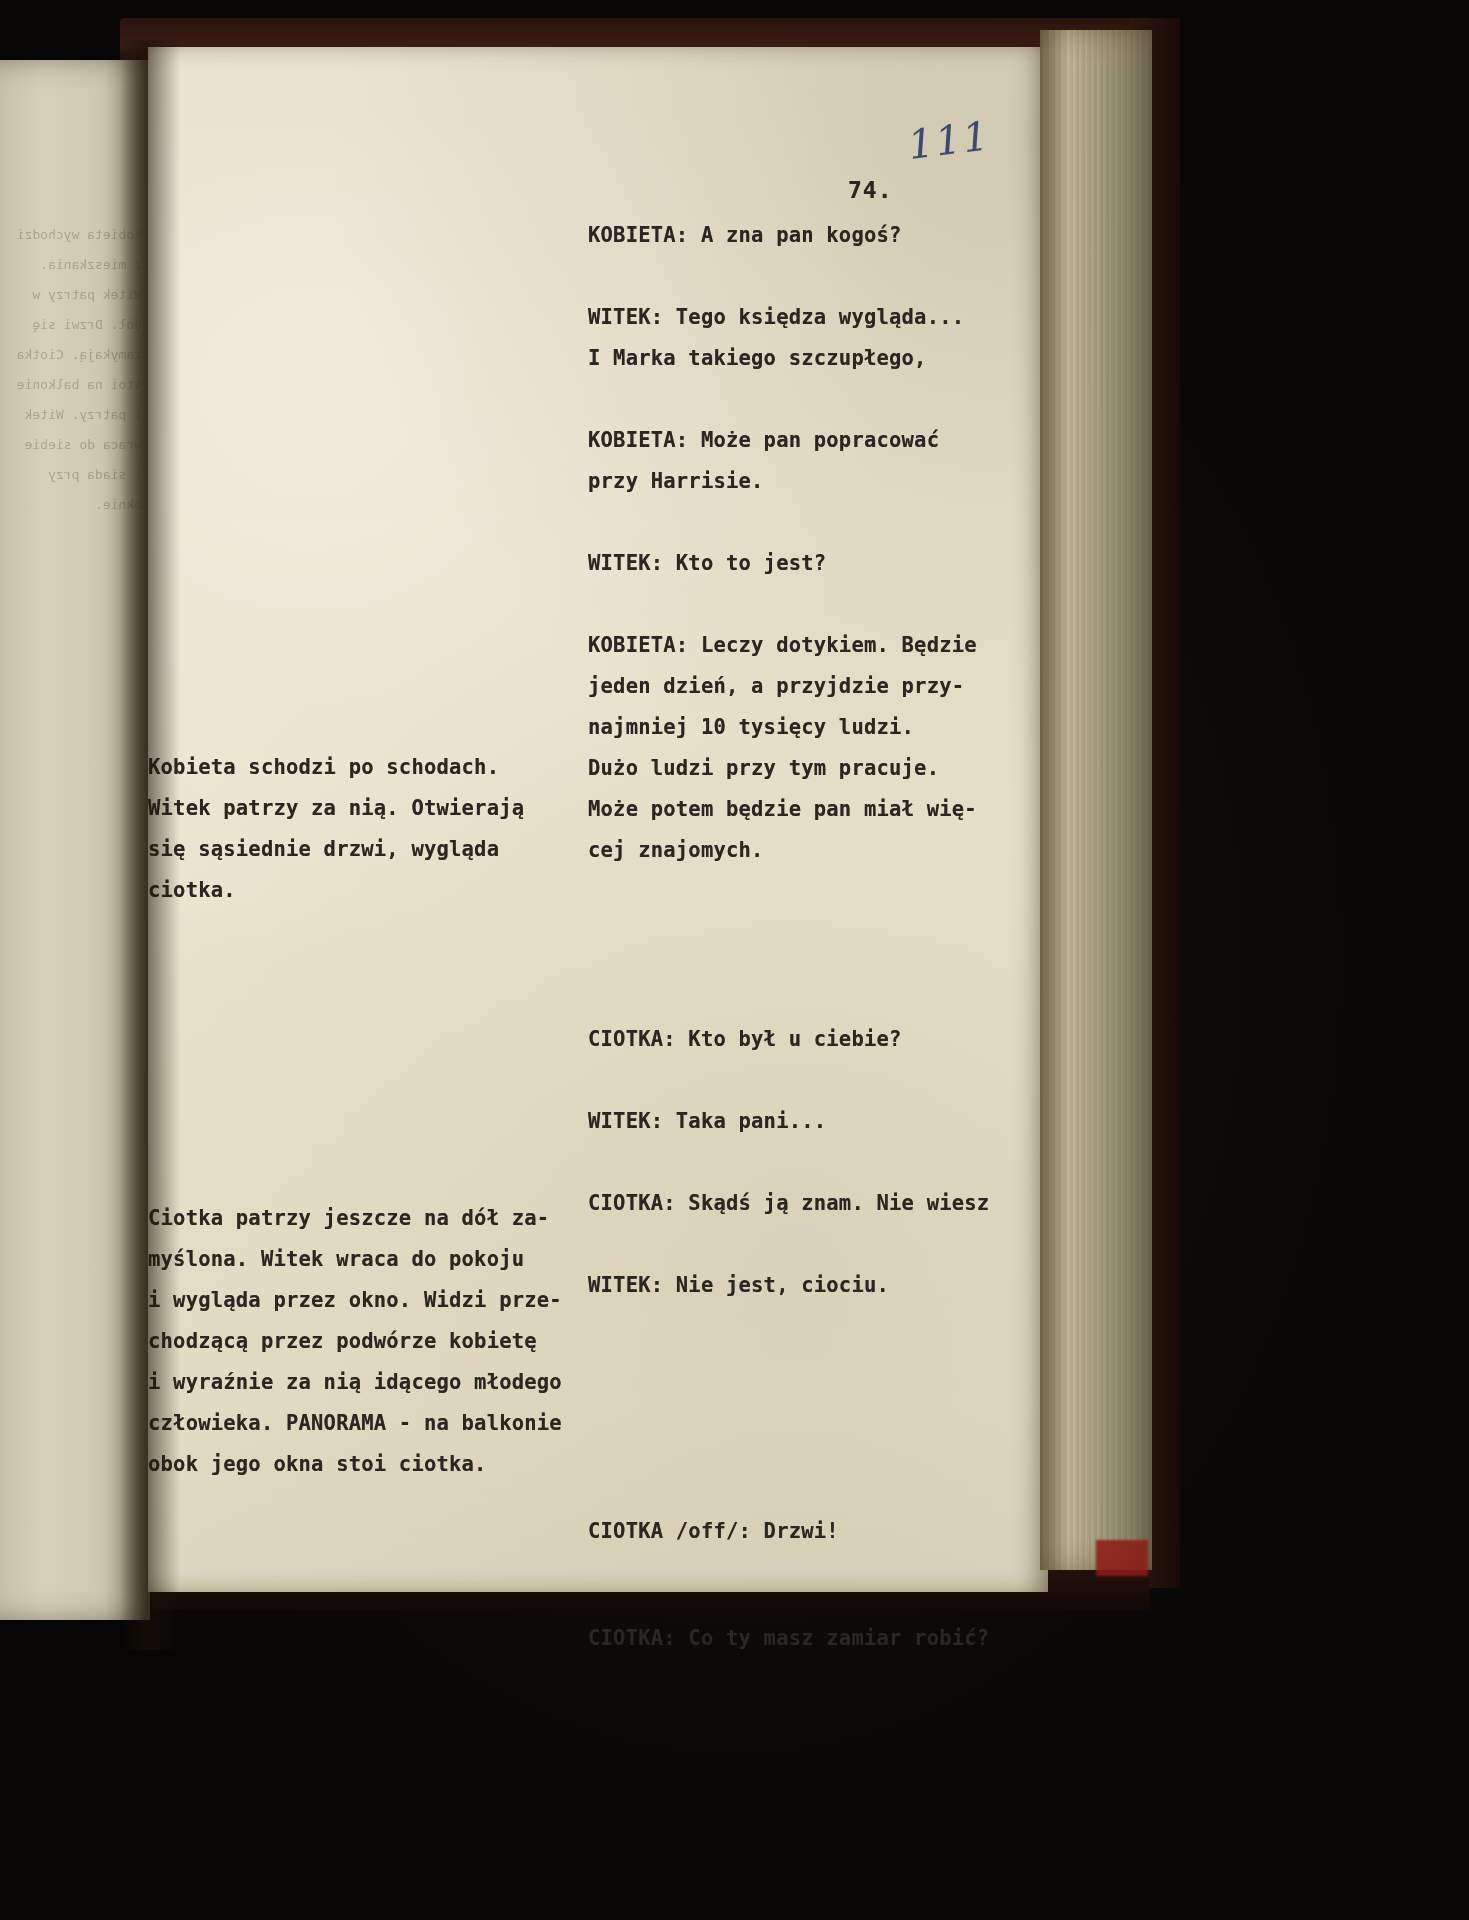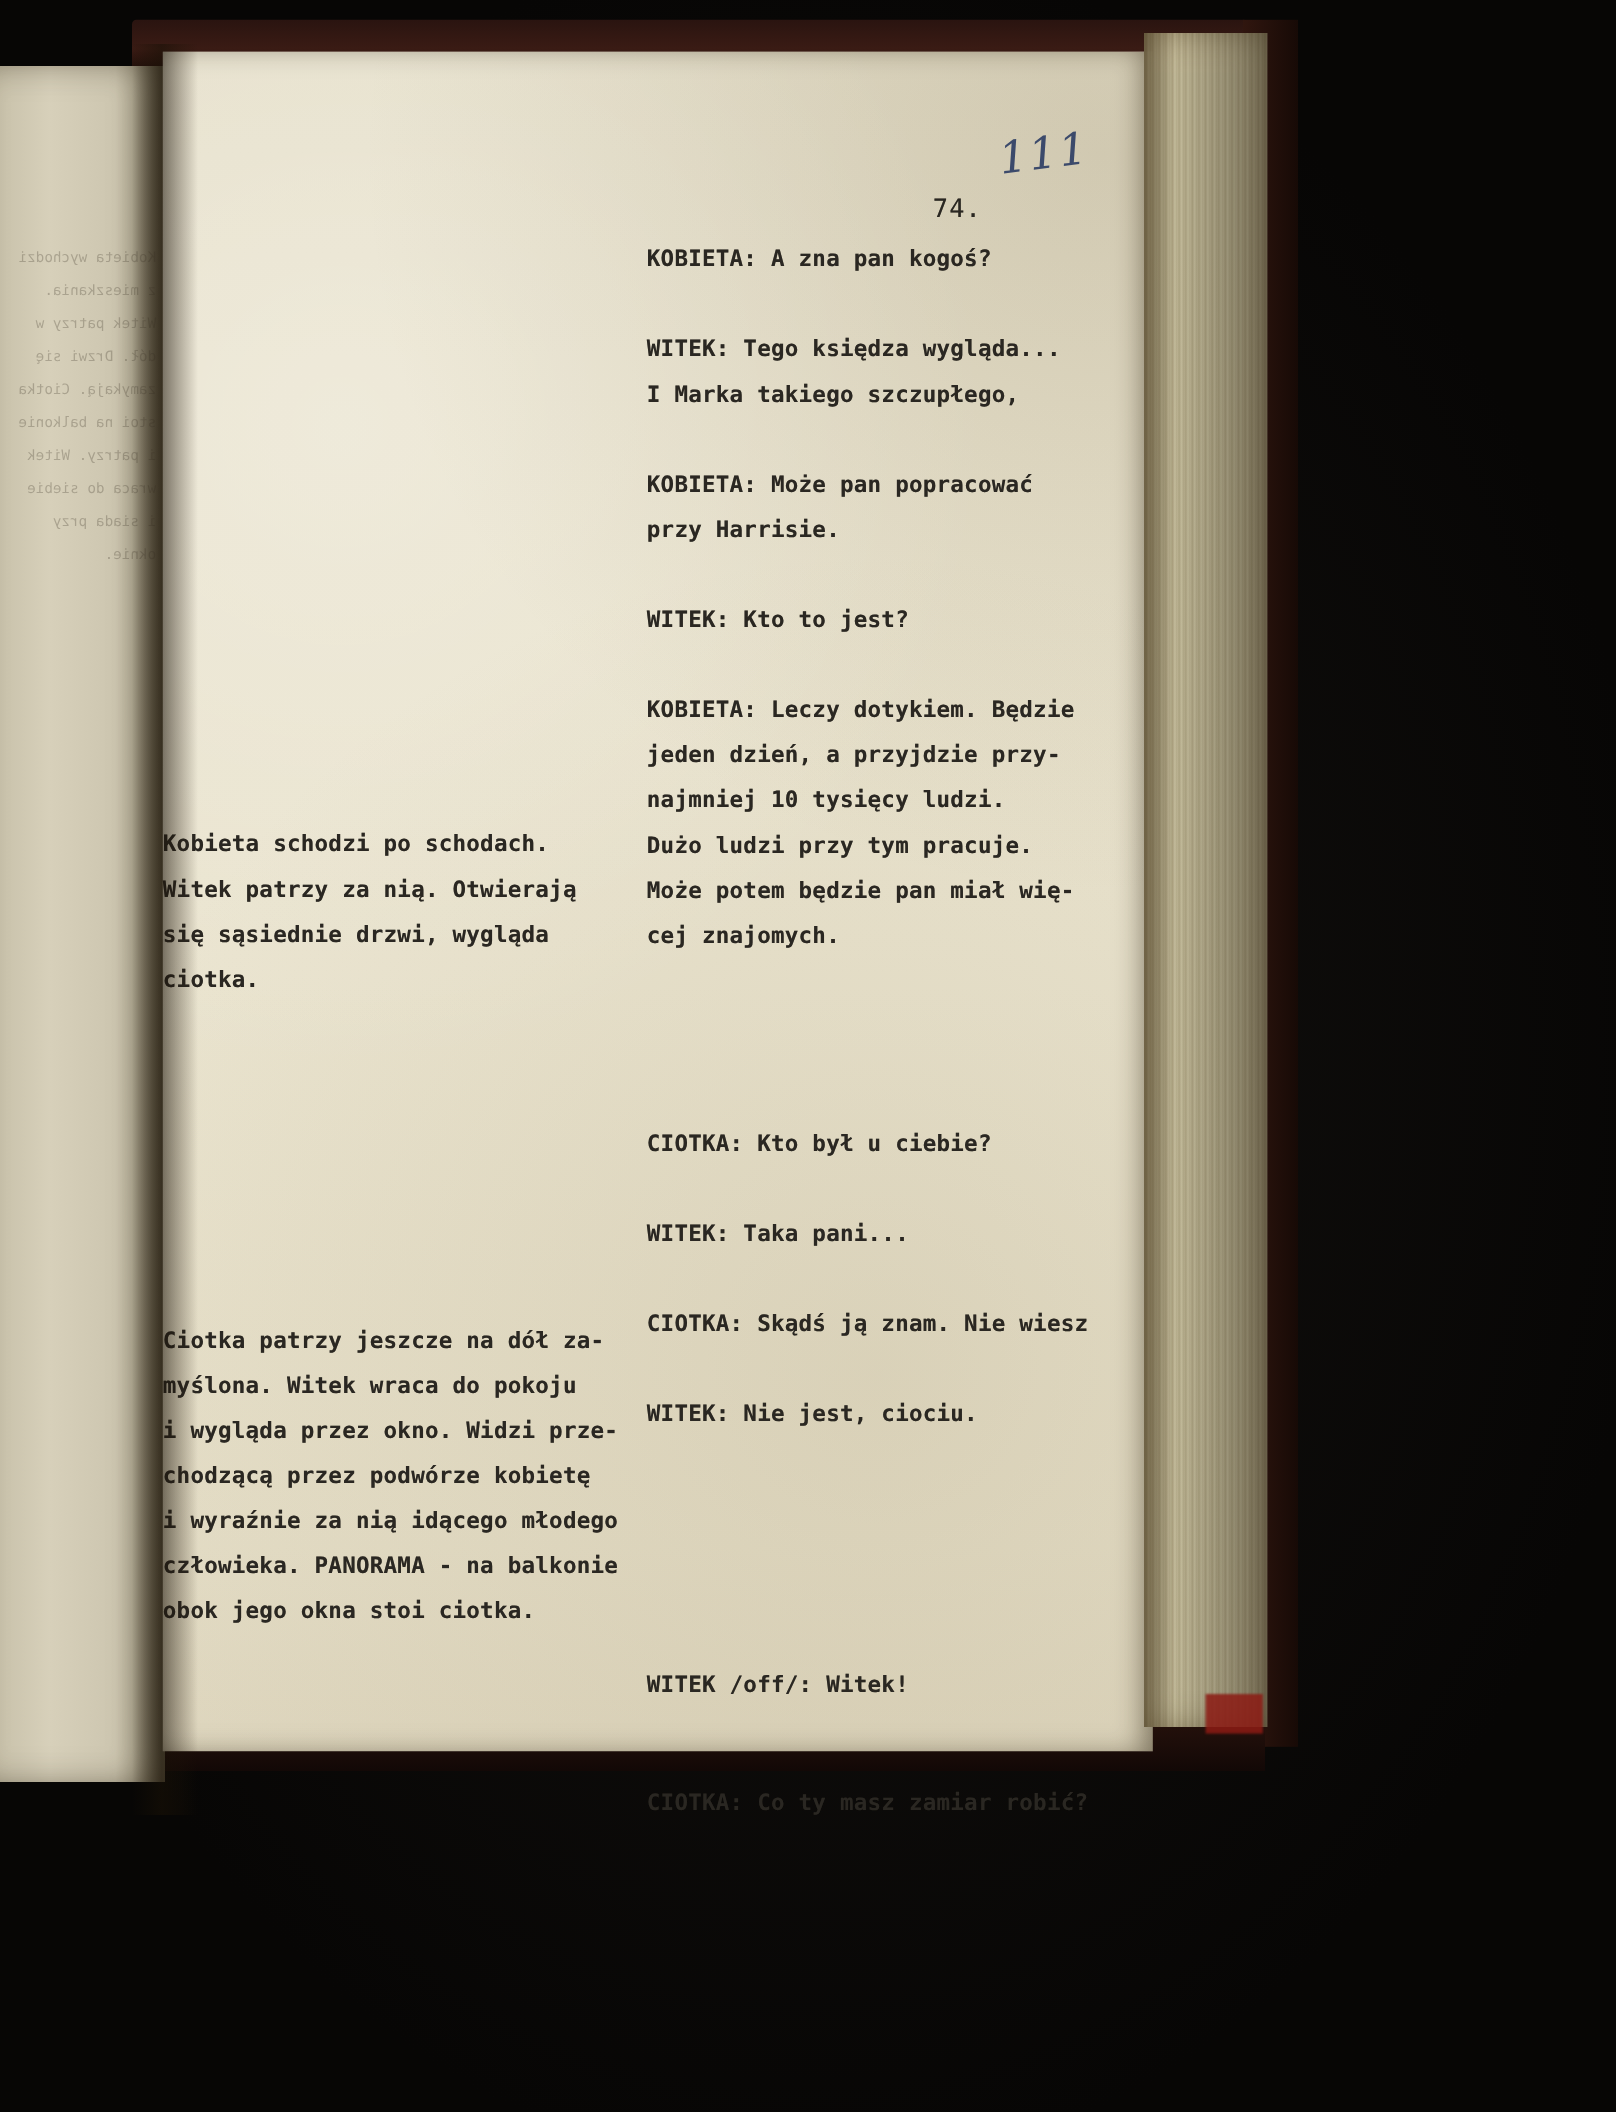--- a/index.html
+++ b/index.html
@@ -150,21 +150,21 @@
     color: #2a2722;
     font-family: "DejaVu Sans Mono", monospace;
     letter-spacing: 0.2px;
     text-shadow: 0 0 0.6px rgba(40,35,25,0.45);
   }
 
   .page-number {
     left: 700px;
     top: 130px;
     font-size: 23px;
-    font-weight: normal;
+    font-weight: bold;
     letter-spacing: 1px;
   }
 
   .hand-number {
     position: absolute;
     left: 760px;
     top: 70px;
     font-family: "DejaVu Serif", serif;
     font-size: 40px;
     color: #3c4a6b;
@@ -295,21 +295,21 @@
 
       <div>
         <div class="line">WITEK: Nie jest, ciociu.</div>
       </div>
 
       <div class="sp-lg"></div>
       <div class="sp-lg"></div>
       <div class="sp-sm"></div>
 
       <div>
-        <div class="line">WITEK /off/: Witek!</div>
+        <div class="line">CIOTKA /off/: Drzwi!</div>
       </div>
       <div class="sp-md"></div>
 
       <div>
         <div class="line">CIOTKA: Co ty masz zamiar robić?</div>
       </div>
 
     </div>
   </div>
 

